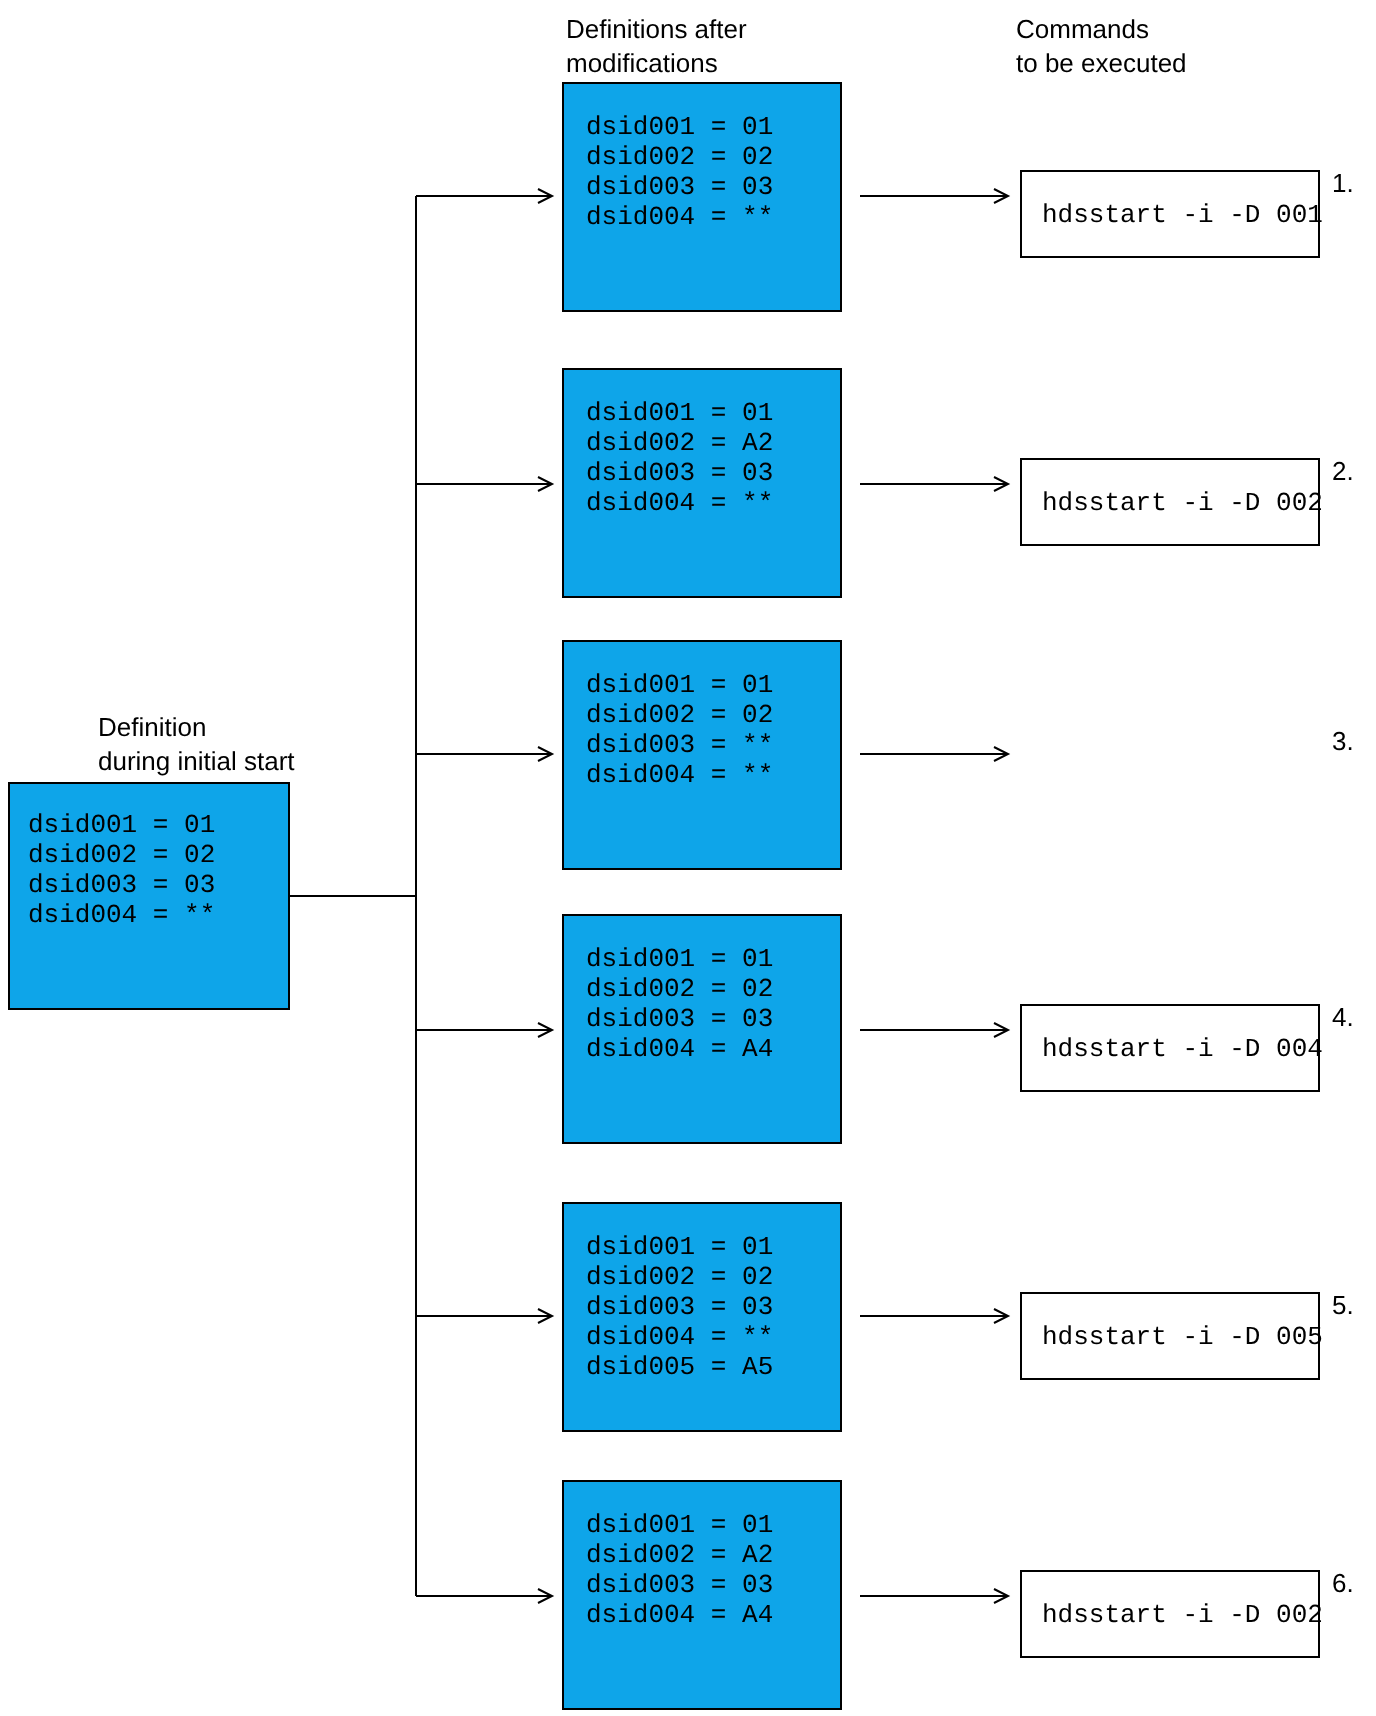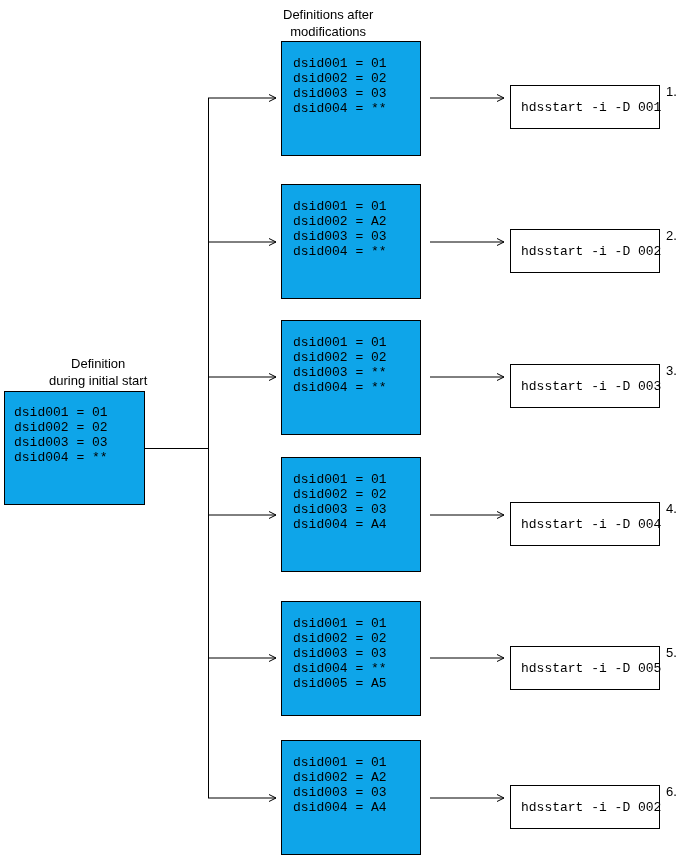--- a/index.html
+++ b/index.html
@@ -23,21 +23,20 @@
     width: 688px;
     height: 858px;
   }
   .col-header {
     position: absolute;
     font-family: "Liberation Sans", sans-serif;
     font-size: 13px;
     line-height: 17px;
     white-space: pre-line;
     color: #000000;
-    text-align: center;
   }
   .defbox {
     position: absolute;
     border: 1px solid #000000;
     background: #0ea5e9;
     box-sizing: border-box;
     padding: 14px 0 0 11px;
     font-family: "Liberation Mono", "DejaVu Sans Mono", monospace;
     font-size: 13px;
     line-height: 15px;
@@ -112,39 +111,40 @@
       <line x1="430" y1="242" x2="504" y2="242" marker-end="url(#arrow)"></line>
       <line x1="430" y1="377" x2="504" y2="377" marker-end="url(#arrow)"></line>
       <line x1="430" y1="515" x2="504" y2="515" marker-end="url(#arrow)"></line>
       <line x1="430" y1="658" x2="504" y2="658" marker-end="url(#arrow)"></line>
       <line x1="430" y1="798" x2="504" y2="798" marker-end="url(#arrow)"></line>
     </g>
   </svg>
 
   <div class="col-header" style="left:283px; top:6px;">Definitions after
 modifications</div>
+  <div class="col-header" style="left:508px; top:6px;">Commands
+to be executed</div>
   <div class="col-header" style="left:5px; top:355px;margin-left:44px;">Definition
 during initial start</div>
 
   <div class="defbox initial-box"><div>dsid001 = 01</div><div>dsid002 = 02</div><div>dsid003 = 03</div><div>dsid004 = **</div></div>
 
   <div class="defbox mid-box" style="top:41px;"><div>dsid001 = 01</div><div>dsid002 = 02</div><div>dsid003 = 03</div><div>dsid004 = **</div></div>
   <div class="defbox mid-box" style="top:184px;"><div>dsid001 = 01</div><div>dsid002 = A2</div><div>dsid003 = 03</div><div>dsid004 = **</div></div>
   <div class="defbox mid-box" style="top:320px;"><div>dsid001 = 01</div><div>dsid002 = 02</div><div>dsid003 = **</div><div>dsid004 = **</div></div>
   <div class="defbox mid-box" style="top:457px;"><div>dsid001 = 01</div><div>dsid002 = 02</div><div>dsid003 = 03</div><div>dsid004 = A4</div></div>
   <div class="defbox mid-box" style="top:601px;"><div>dsid001 = 01</div><div>dsid002 = 02</div><div>dsid003 = 03</div><div>dsid004 = **</div><div>dsid005 = A5</div></div>
   <div class="defbox mid-box" style="top:740px;"><div>dsid001 = 01</div><div>dsid002 = A2</div><div>dsid003 = 03</div><div>dsid004 = A4</div></div>
 
   <div class="cmdbox" style="top:85px;">hdsstart -i -D 001</div>
   <div class="cmdnum" style="top:85px;">1.</div>
 
   <div class="cmdbox" style="top:229px;">hdsstart -i -D 002</div>
   <div class="cmdnum" style="top:229px;">2.</div>
 
-  <div class="cmdbox" style="top:364px;">hdsstart -i -D 003</div>
   <div class="cmdnum" style="top:364px;">3.</div>
 
   <div class="cmdbox" style="top:502px;">hdsstart -i -D 004</div>
   <div class="cmdnum" style="top:502px;">4.</div>
 
   <div class="cmdbox" style="top:646px;">hdsstart -i -D 005</div>
   <div class="cmdnum" style="top:646px;">5.</div>
 
   <div class="cmdbox" style="top:785px;">hdsstart -i -D 002</div>
   <div class="cmdnum" style="top:785px;">6.</div>

